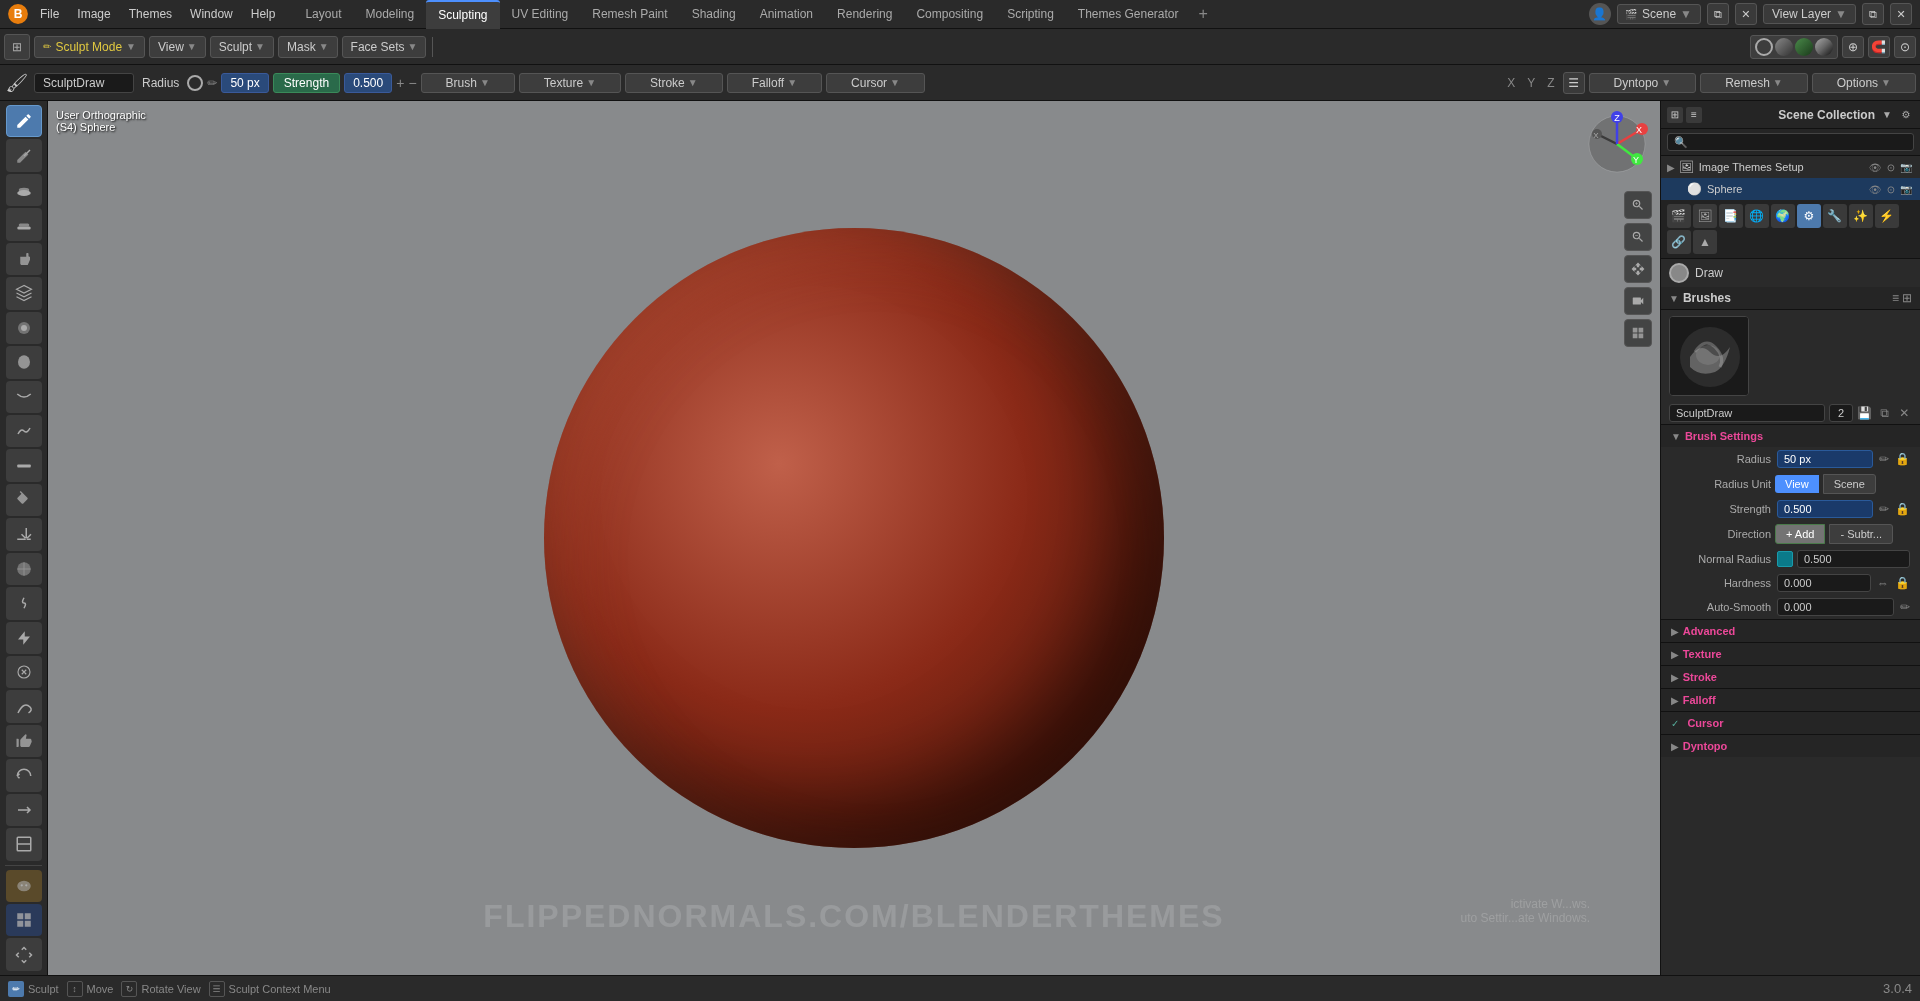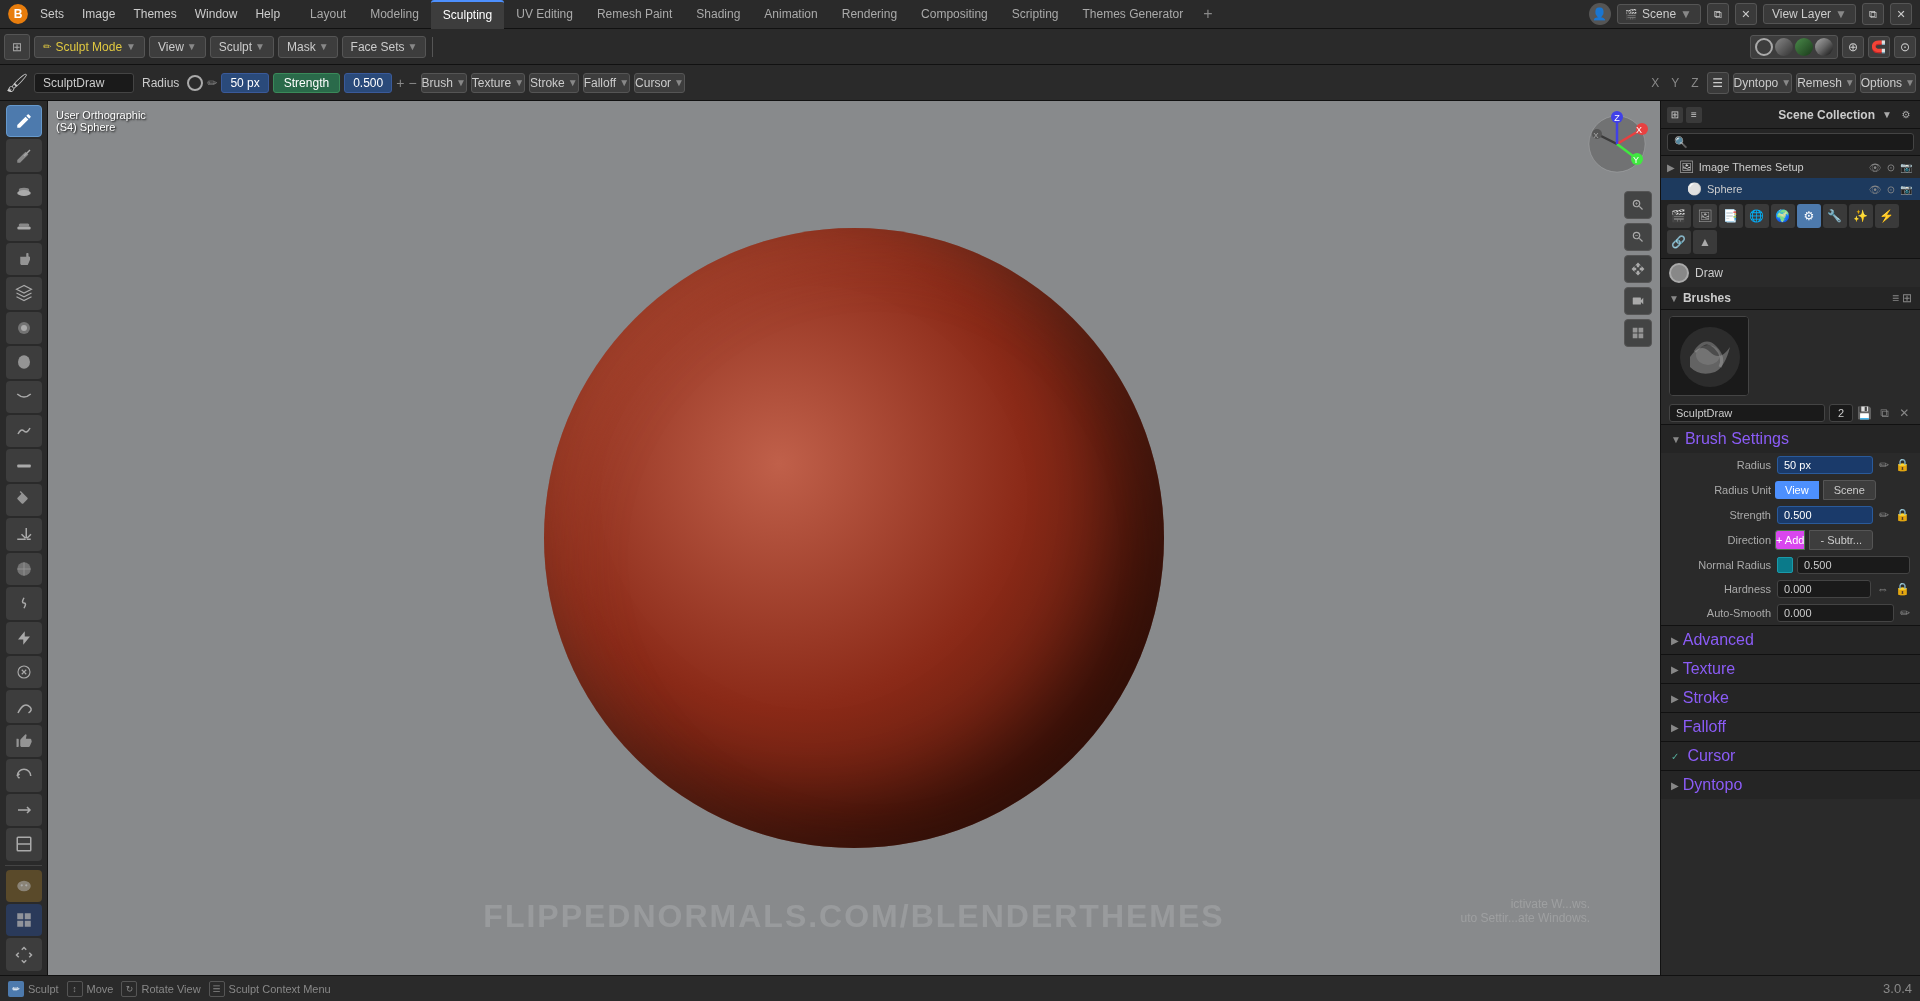--- a/index.html
+++ b/index.html
@@ -174,21 +174,21 @@
       border-radius: 3px;
       padding: 2px 10px;
       color: #fff;
       font-size: 12px;
       cursor: pointer;
     }
     .header-dropdown {
       background: #3d3d3d;
       border: 1px solid #555;
       border-radius: 3px;
-      padding: 2px 0;
+      padding: 2px 24px;
       color: #ccc;
       font-size: 12px;
       cursor: pointer;
       display: flex;
       align-items: center;
       gap: 3px;
     }
 
     
     .main-area {
@@ -540,24 +540,24 @@
     .scene-btn {
       background: #3d3d3d;
       border: 1px solid #555;
       border-radius: 0 3px 3px 0;
       padding: 3px 10px;
       color: #ccc;
       font-size: 11px;
       cursor: pointer;
     }
     .add-btn {
-      background: #d946ef;
+      background: #737373;
       border: 1px solid #4a7a4a;
       border-radius: 3px 0 0 3px;
-      padding: 3px 0;
+      padding: 3px 10px;
       color: #fff;
       font-size: 11px;
       cursor: pointer;
     }
     .subtr-btn {
       background: #3d3d3d;
       border: 1px solid #555;
       border-radius: 0 3px 3px 0;
       padding: 3px 10px;
       color: #ccc;
@@ -574,21 +574,21 @@
     .section-header {
       display: flex;
       align-items: center;
       padding: 5px 10px;
       cursor: pointer;
       background: #252525;
       border-top: 1px solid #111;
       gap: 4px;
     }
     .section-arrow { color: #888; font-size: 10px; }
-    .section-title { color: #8b5cf6; font-size: 16px; font-weight: normal; }
+    .section-title { color: #ec4899; font-size: 11px; font-weight: bold; }
 
     
     .brushes-header {
       display: flex;
       align-items: center;
       padding: 4px 8px;
       gap: 4px;
       background: #252525;
       border-bottom: 1px solid #111;
     }
@@ -622,21 +622,21 @@
 <body>
 
 <div class="top-menu">
   <div class="top-menu-left">
     <div class="blender-logo">
       <svg width="22" height="22" viewBox="0 0 100 100">
         <circle cx="50" cy="50" r="45" fill="#e87d0d"></circle>
         <text x="50" y="67" text-anchor="middle" font-size="55" font-weight="bold" fill="white">B</text>
       </svg>
     </div>
-    <div class="menu-item">Sets</div>
+    <div class="menu-item">File</div>
     <div class="menu-item">Image</div>
     <div class="menu-item">Themes</div>
     <div class="menu-item">Window</div>
     <div class="menu-item">Help</div>
   </div>
 
   <div class="workspace-tabs">
     <div class="workspace-tab">Layout</div>
     <div class="workspace-tab">Modeling</div>
     <div class="workspace-tab active">Sculpting</div>

